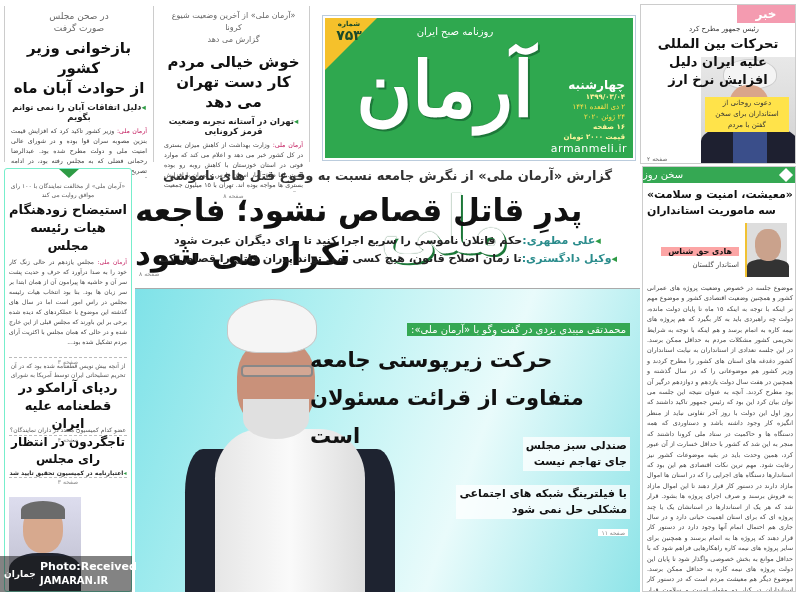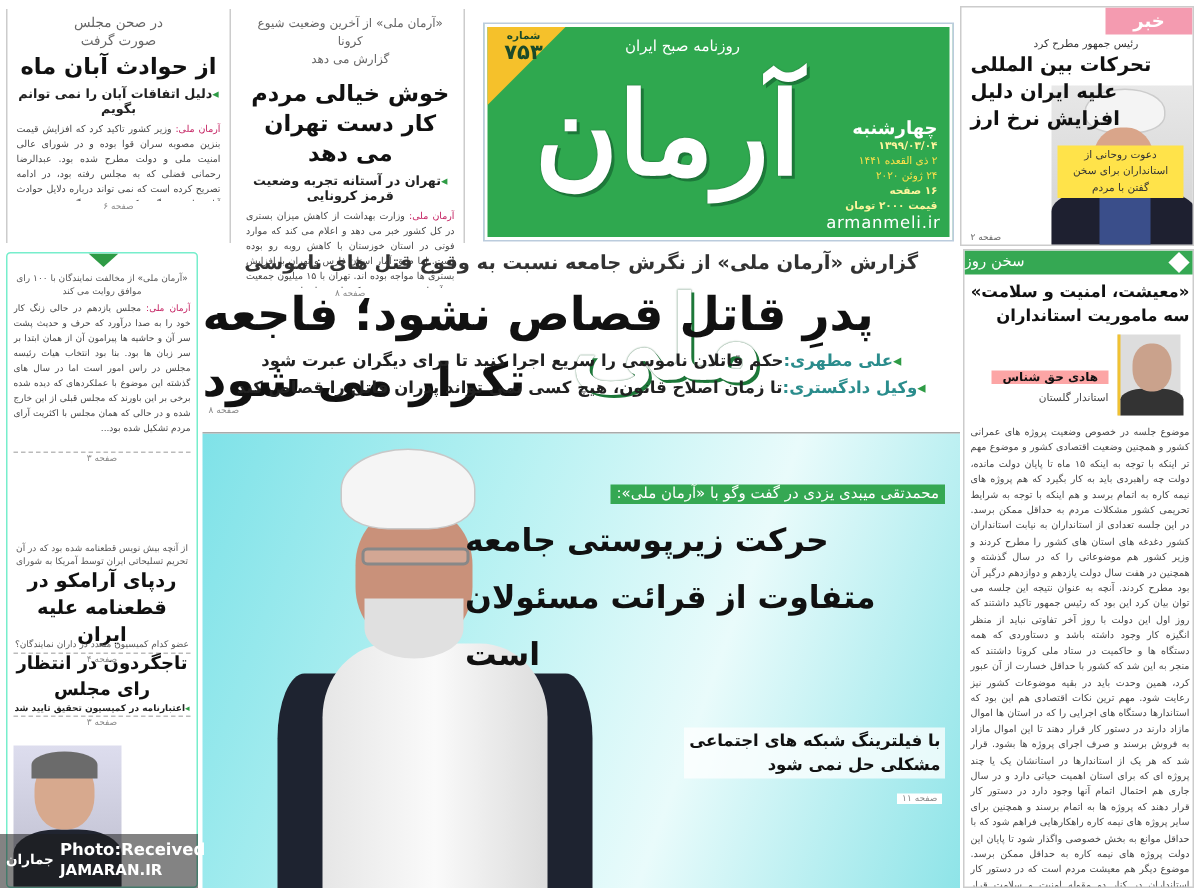--- a/index.html
+++ b/index.html
@@ -34,21 +34,21 @@
 #site{right:6px;bottom:3px;font-size:11px;color:#fff;font-family:"DejaVu Sans",sans-serif;letter-spacing:0.5px}
 
 #col4{left:640px;top:4px;width:156px;height:160px;border:1px solid #ccc;overflow:hidden;background:#fff}
 #khabar{right:0;top:0;width:58px;height:18px;background:#f49bb0;color:#fff;font-weight:bold;font-size:12px;text-align:center;line-height:18px;direction:rtl}
 #rouhani-photo{left:60px;top:52px;width:96px;height:108px;background:linear-gradient(#e8e8e8,#d0d0d0)}
 .turban{left:22px;top:2px;width:54px;height:30px;border-radius:50% 50% 40% 40%;background:#f4f4f4;border:1px solid #ccc}
 .face{left:28px;top:28px;width:40px;height:44px;border-radius:45%;background:#d9a58a}
 .robe{left:0;top:68px;width:96px;height:40px;background:#1e2030;border-radius:40% 40% 0 0}
 .shirt{left:32px;top:70px;width:34px;height:38px;background:#3a4e8a}
 #col4 .k{right:6px;top:20px;width:100px;font-size:7px;color:#333;direction:rtl;text-align:left}
-#col4 .h{right:6px;top:30px;width:142px;font-size:13px;font-weight:bold;direction:rtl;text-align:left;line-height:18px}
+#col4 .h{right:6px;top:30px;width:142px;font-size:13px;font-weight:bold;direction:rtl;text-align:center;line-height:18px}
 #col4 .yel{right:6px;top:92px;width:84px;background:#ffe34a;font-size:7px;line-height:11px;direction:rtl;text-align:center;padding:1px 2px;color:#333}
 #col4 .p{left:6px;top:150px;font-size:6px;color:#666}
 
 
 #mainhl{left:135px;top:166px;width:505px;height:120px}
 #mainhl .k{top:2px;left:0;width:100%;font-size:13px;color:#333;font-weight:bold;direction:rtl;text-align:center}
 #mainhl .h{top:22px;left:0;width:100%;font-size:31px;font-weight:900;color:#111;direction:rtl;text-align:left;line-height:44px;letter-spacing:-1px}
 #mainhl .q{left:0;width:100%;font-size:11px;font-weight:bold;direction:rtl;text-align:center;color:#222}
 #mainhl .q .who{color:#2a8c8c}
 #mainhl .q .b{color:#2e9b45}
@@ -83,34 +83,35 @@
 #farah-photo .suit{left:0;top:56px;width:72px;height:40px;background:#202430;border-radius:40% 40% 0 0}
 #watermark{left:0;top:556px;width:132px;height:36px;background:rgba(30,30,30,0.55);color:#fff}
 #watermark .logo{left:4px;top:4px;width:28px;height:28px;font-size:9px;line-height:28px;text-align:center;font-weight:bold}
 #watermark .t1{left:40px;top:4px;font-size:11px;font-weight:bold}
 #watermark .t2{left:40px;top:19px;font-size:10px;font-weight:bold}
 
 
 #rightcol{left:642px;top:166px;width:154px;height:426px;border:1px solid #ccc;background:#fff;overflow:hidden}
 #rightcol .bar{left:0;top:0;width:154px;height:16px;background:#35a853;color:#fff;font-size:10px;text-align:left;line-height:16px;direction:rtl}
 #rightcol .diamond{right:4px;top:3px;width:10px;height:10px;background:#fff;transform:rotate(45deg)}
-#rightcol .h{left:4px;top:20px;width:146px;font-size:11px;font-weight:bold;direction:rtl;text-align:right;line-height:16px}
+#rightcol .h{left:4px;top:20px;width:146px;font-size:11px;font-weight:bold;direction:rtl;text-align:left;line-height:16px}
 #author-photo{right:8px;top:56px;width:42px;height:54px;background:#ddd;border-left:2px solid #f1c232}
 #author-photo .face{left:8px;top:6px;width:26px;height:32px;border-radius:45%;background:#caa28c}
 #author-photo .suit{left:0;top:36px;width:42px;height:18px;background:#333;border-radius:40% 40% 0 0}
 #rightcol .name{right:56px;top:80px;background:#fca5a5;font-size:8px;font-weight:bold;direction:rtl;padding:0 7px}
 #rightcol .role{right:56px;top:94px;font-size:7px;color:#444;direction:rtl}
 #rightcol .body{left:4px;top:116px;width:146px;font-size:6.4px;line-height:10.4px;direction:rtl;text-align:justify;color:#444}
 </style>
 </head>
 <body>
 
 <div id="col1" class="abs">
   <div class="kicker rtl">در صحن مجلس</div>
   <div class="kicker rtl">صورت گرفت</div>
+  <div class="hl rtl" style="font-size:15px;line-height:20px;margin-top:4px">بازخوانی وزیر کشور</div>
   <div class="hl rtl" style="font-size:15px;line-height:20px">از حوادث آبان ماه</div>
   <div class="sub rtl" style="margin-top:4px;font-size:8.5px"><span class="greenbar">◂</span><span>دلیل اتفاقات آبان را نمی توانم بگویم</span></div>
   <div class="body rtl-j" style="margin-top:4px;font-size:6.3px;line-height:10px;height:52px;overflow:hidden"><span class="lead">آرمان ملی:</span> <span>وزیر کشور تاکید کرد که افزایش قیمت بنزین مصوبه سران قوا بوده و در شورای عالی امنیت ملی و دولت مطرح شده بود. عبدالرضا رحمانی فضلی که به مجلس رفته بود، در ادامه تصریح کرده است که نمی تواند درباره دلایل حوادث آبان ماه روشنگری کند و چیزی بگوید. تصمیم به نگفتن دلایل...</span></div>
   <div class="pg">صفحه ۶</div>
 </div>
 
 <div id="col2" class="abs">
   <div class="kicker rtl" style="font-size:8px">«آرمان ملی» از آخرین وضعیت شیوع کرونا</div>
   <div class="kicker rtl" style="font-size:8px">گزارش می دهد</div>
   <div class="hl rtl" style="font-size:15px;line-height:20px;margin-top:6px">خوش خیالی مردم</div>
@@ -169,31 +170,36 @@
     <div class="face abs"></div>
     <div class="beard abs"></div>
     <div class="glasses abs"></div>
     <div class="turban abs"></div>
   </div>
   <div class="tag abs">محمدتقی میبدی یزدی در گفت وگو با «آرمان ملی»:</div>
   <div class="h abs">
     <div>حرکت زیرپوستی جامعه</div>
     <div>متفاوت از قرائت مسئولان است</div>
   </div>
+  <div class="s1 abs">
+    <div>صندلی سبز مجلس</div>
+    <div>جای تهاجم نیست</div>
+  </div>
   <div class="s2 abs">
     <div>با فیلترینگ شبکه های اجتماعی</div>
     <div>مشکلی حل نمی شود</div>
   </div>
   <div class="pg abs">صفحه ۱۱</div>
 </div>
 
 <div id="leftcol" class="abs">
   <div class="tri abs"></div>
   <div class="blk abs" style="top:12px">
     <div class="k">«آرمان ملی» از مخالفت نمایندگان با ۱۰۰ رای موافق روایت می کند</div>
+    <div class="h" style="margin-top:2px">استیضاح زودهنگام هیات رئیسه مجلس</div>
     <div class="body rtl-j" style="margin-top:2px;height:98px;overflow:hidden"><span class="lead">آرمان ملی:</span> <span>مجلس یازدهم در حالی زنگ کار خود را به صدا درآورد که حرف و حدیث پشت سر آن و حاشیه ها پیرامون آن از همان ابتدا بر سر زبان ها بود. بنا بود انتخاب هیات رئیسه مجلس در راس امور است اما در سال های گذشته این موضوع با عملکردهای که دیده شده برخی بر این باورند که مجلس قبلی از این خارج شده و در حالی که همان مجلس با اکثریت آرای مردم تشکیل شده بود...</span></div>
     <div class="pg dash" style="margin-top:2px">صفحه ۳</div>
   </div>
   <div class="blk abs" style="top:192px">
     <div class="k" style="height:18px;overflow:hidden">از آنچه بیش نویس قطعنامه شده بود که در آن تحریم تسلیحاتی ایران توسط آمریکا به شورای امنیت</div>
     <div class="h">ردپای آرامکو در قطعنامه علیه ایران</div>
     <div class="pg dash" style="margin-top:2px">صفحه ۴</div>
   </div>
   <div class="blk abs" style="top:256px">
     <div class="k">عضو کدام کمیسیون متعدد در داران نمایندگان؟</div>

